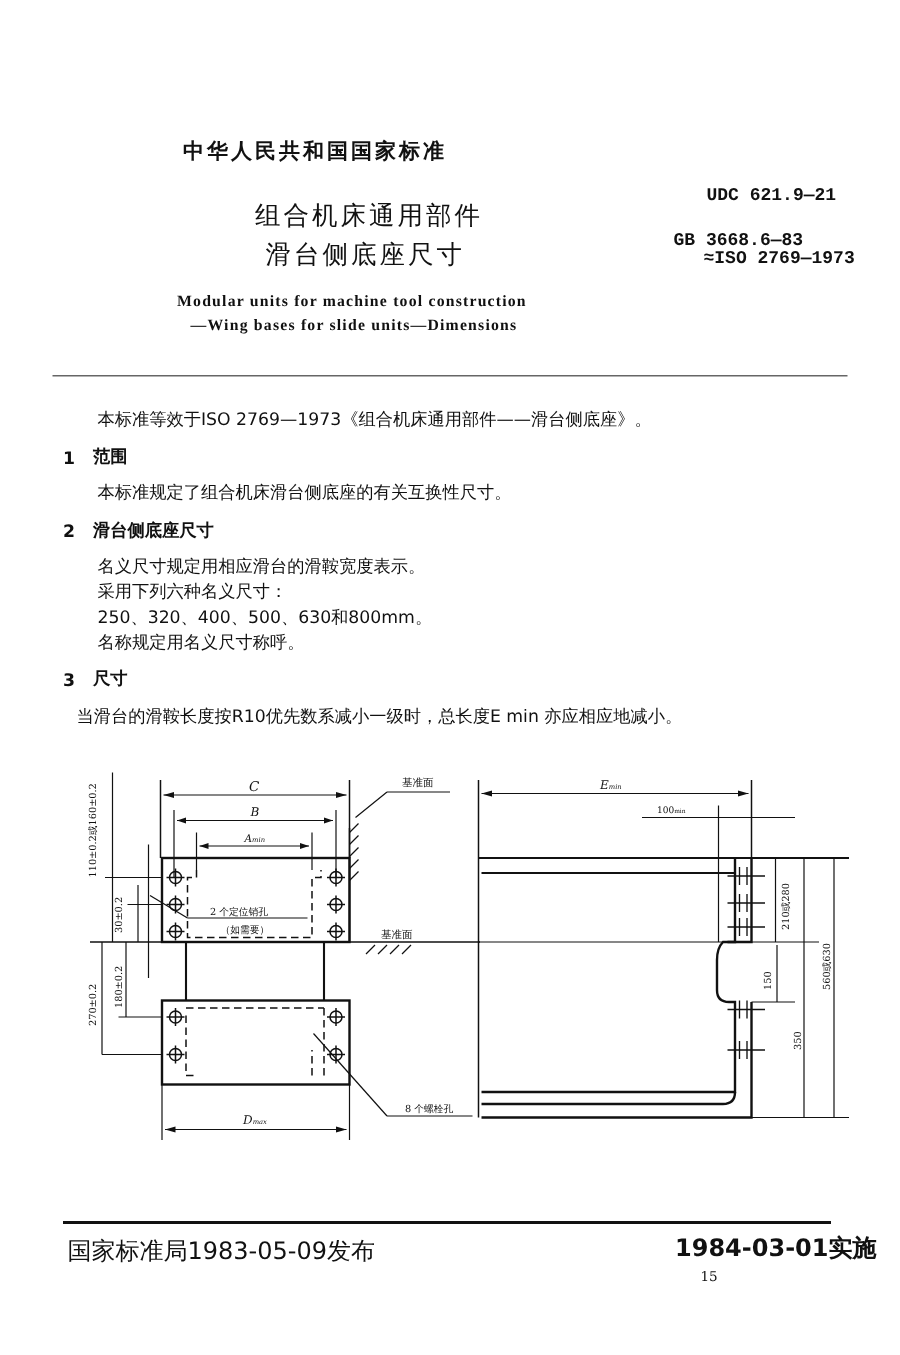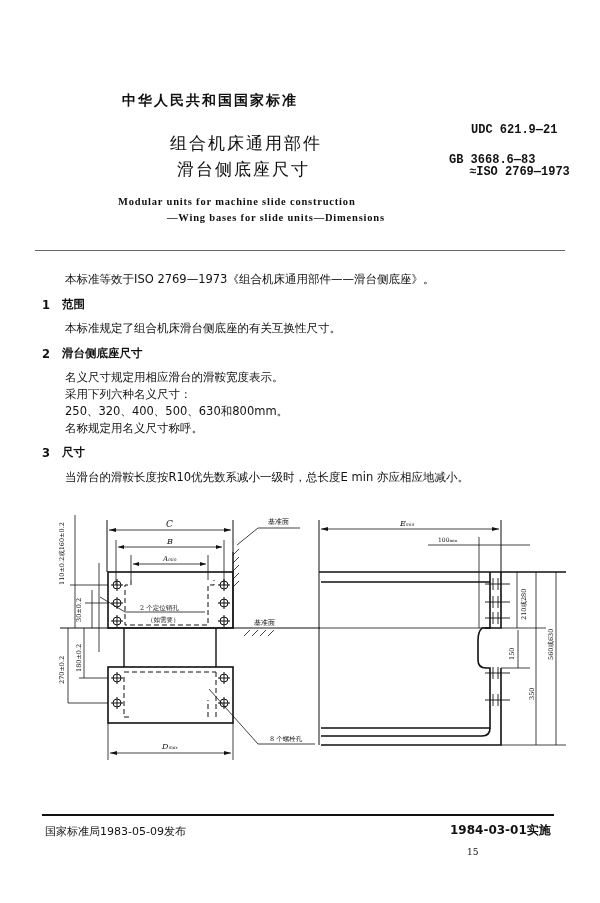--- a/index.html
+++ b/index.html
@@ -3,40 +3,40 @@
 <meta charset="utf-8">
 <style>
   html, body { margin:0; padding:0; background:#fff; }
   body { width:600px; height:903px; position:relative; overflow:hidden; color:#111;
          font-family:"DejaVu Serif","Liberation Serif",serif; }
   .abs { position:absolute; white-space:nowrap; }
   .header-std { left:122px; top:92px; font-size:14px; font-weight:bold; letter-spacing:2px; font-family:"DejaVu Sans","Liberation Sans",sans-serif; }
   .title1 { left:170px; top:132px; font-size:17px; letter-spacing:2px; font-family:"DejaVu Sans","Liberation Sans",sans-serif;text-align:right; }
   .title2 { left:177px; top:158px; font-size:17px; letter-spacing:2px; font-family:"DejaVu Sans","Liberation Sans",sans-serif; }
   .en1 { left:118px; top:196px; font-size:10.5px; font-weight:bold; font-family:"Liberation Serif",serif; letter-spacing:0.8px; }
-  .en2 { left:127px; top:212px; font-size:10.5px; font-weight:bold; font-family:"Liberation Serif",serif; letter-spacing:0.8px;margin-left:40px; }
+  .en2 { left:127px; top:212px; font-size:10.5px; font-weight:bold; font-family:"Liberation Serif",serif; letter-spacing:0.8px; }
   .udc { left:471px; top:123px; font-size:12px; font-weight:bold; font-family:"Liberation Mono",monospace; }
   .gb1 { left:449px; top:153px; font-size:12px; font-weight:bold; font-family:"Liberation Mono",monospace; }
   .gb2 { left:449px; top:165px; font-size:12px; font-weight:bold; font-family:"Liberation Mono",monospace;margin-left:20px; }
   .rule-top { left:35px; top:250px; width:530px; height:1px; background:#666; }
   .body-text { font-size:11.5px; font-family:"DejaVu Sans","Liberation Sans",sans-serif; }
   .sec-num { font-size:11.5px; font-weight:bold; font-family:"DejaVu Sans","Liberation Sans",sans-serif; }
   .rule-bottom { left:42px; top:814px; width:512px; height:2px; background:#111; }
-  .foot-left { left:45px; top:824px; font-size:11px; font-family:"DejaVu Sans","Liberation Sans",sans-serif; }
-  .foot-right { left:450px; top:822px; font-size:12px; font-weight:bold; font-family:"DejaVu Sans","Liberation Sans",sans-serif; }
+  .foot-left { left:45px; top:824px; font-size:16px; font-family:"DejaVu Sans","Liberation Sans",sans-serif; }
+  .foot-right { left:450px; top:822px; font-size:16px; font-weight:bold; font-family:"DejaVu Sans","Liberation Sans",sans-serif; }
   .page-num { left:467px; top:847px; font-size:9px; }
   svg text { font-family:"DejaVu Serif","Liberation Serif",serif; }
 </style>
 </head>
 <body>
 
 <div class="abs header-std">中华人民共和国国家标准</div>
 <div class="abs title1">组合机床通用部件</div>
 <div class="abs title2">滑台侧底座尺寸</div>
-<div class="abs en1">Modular units for machine slide construction</div>
+<div class="abs en1">Modular units for machine tool construction</div>
 <div class="abs en2">—Wing bases for slide units—Dimensions</div>
 <div class="abs udc">UDC 621.9—21</div>
 <div class="abs gb1">GB 3668.6—83</div>
 <div class="abs gb2">≈ISO 2769—1973</div>
 
 <div class="abs rule-top"></div>
 
 <div class="abs body-text" style="left:65px; top:272px;">本标准等效于ISO 2769—1973《组合机床通用部件——滑台侧底座》。</div>
 
 <div class="abs sec-num" style="left:42px; top:298px;">1</div>
@@ -45,21 +45,21 @@
 
 <div class="abs sec-num" style="left:42px; top:347px;">2</div>
 <div class="abs body-text" style="left:62px; top:346px; font-weight:bold;">滑台侧底座尺寸</div>
 <div class="abs body-text" style="left:65px; top:370px;">名义尺寸规定用相应滑台的滑鞍宽度表示。</div>
 <div class="abs body-text" style="left:65px; top:387px;">采用下列六种名义尺寸：</div>
 <div class="abs body-text" style="left:65px; top:404px;text-align:right;">250、320、400、500、630和800mm。</div>
 <div class="abs body-text" style="left:65px; top:421px;">名称规定用名义尺寸称呼。</div>
 
 <div class="abs sec-num" style="left:42px; top:446px;">3</div>
 <div class="abs body-text" style="left:62px; top:445px; font-weight:bold;">尺寸</div>
-<div class="abs body-text" style="left:65px; top:470px;text-align:center;">当滑台的滑鞍长度按R10优先数系减小一级时，总长度E min 亦应相应地减小。</div>
+<div class="abs body-text" style="left:51px; top:470px;text-align:center;">当滑台的滑鞍长度按R10优先数系减小一级时，总长度E min 亦应相应地减小。</div>
 
 <svg class="abs" style="left:0; top:500px;" width="600" height="290" viewBox="0 500 600 290" stroke="#111" fill="none">
 
   <g>
 
     <line x1="107" y1="520" x2="107" y2="572" stroke-width="1"></line>
     <line x1="233" y1="520" x2="233" y2="572" stroke-width="1"></line>
     <line x1="109" y1="530" x2="231" y2="530" stroke-width="0.8"></line>
     <polygon points="109,530 116,528 116,532" fill="#111" stroke="none"></polygon>
     <polygon points="231,530 224,528 224,532" fill="#111" stroke="none"></polygon>

